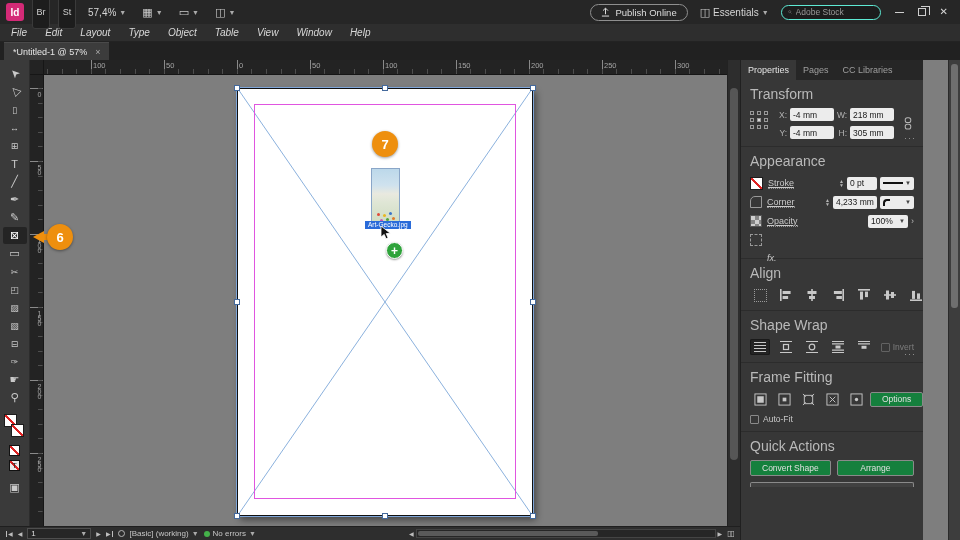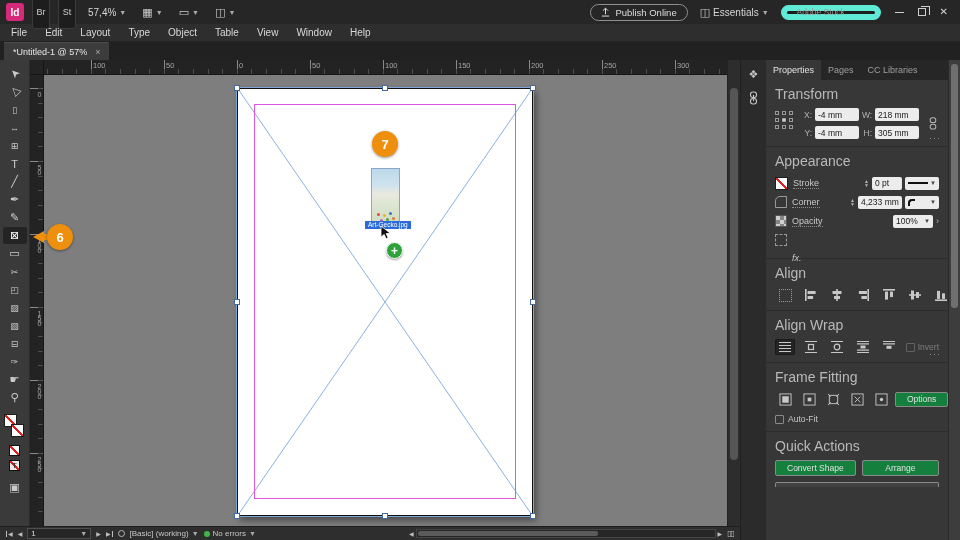--- a/index.html
+++ b/index.html
@@ -8,32 +8,32 @@
   .app{position:relative;width:960px;height:540px;background:#7e7e7e;overflow:hidden;}
 
   
   .titlebar{position:absolute;left:0;top:0;width:960px;height:24px;background:#262626;display:flex;align-items:center;padding:0 6px;gap:8px;z-index:30;}
   .idlogo{width:18px;height:18px;border-radius:3px;background:#d42a77;color:#fff;font-size:10px;font-weight:bold;display:flex;align-items:center;justify-content:center;}
   .appsq{width:18px;height:34px;border-radius:3px;background:#1d1d1d;border:1px solid #3a3a3a;color:#cfcfcf;font-size:9px;display:flex;align-items:center;justify-content:center;}
   .tb-dd{display:flex;align-items:center;gap:3px;color:#d6d6d6;font-size:10px;padding:2px 4px;}
   .chev{font-size:7px;color:#aaa;line-height:1;}
   .tb-ic{color:#c9c9c9;font-size:11px;line-height:1;}
   .publish{margin-left:auto;display:flex;align-items:center;gap:5px;border:1px solid #8f8f8f;border-radius:9px;height:17px;padding:0 10px;color:#dedede;font-size:9.5px;}
-  .stock-search{display:flex;align-items:center;gap:4px;background:#1c1c1c;border:6px solid #5eead4;border-radius:8px;height:15px;padding:0 6px;width:100px;}
+  .stock-search{display:flex;align-items:center;gap:4px;background:#1c1c1c;border:1px solid #5eead4;border-radius:8px;height:15px;padding:0 6px;width:100px;}
   .stock-search input{background:transparent;border:none;outline:none;color:#cfcfcf;font-size:8.5px;width:78px;font-family:inherit;}
   .stock-search input::placeholder{color:#9a9a9a;}
   .winbtns{display:flex;align-items:center;gap:14px;padding:0 6px;}
   .minim{width:9px;height:1px;background:#cfcfcf;}
   .restore{width:8px;height:8px;border:1px solid #cfcfcf;position:relative;}
   .restore::before{content:"";position:absolute;left:2px;top:-3px;width:8px;height:8px;border-top:1px solid #cfcfcf;border-right:1px solid #cfcfcf;}
   .closeb{color:#d6d6d6;font-size:10px;line-height:1;}
 
   
   .menubar{position:absolute;left:0;top:24px;width:960px;height:18px;background:#2e2e2e;display:flex;align-items:center;padding:0 2px;z-index:29;border-bottom:1px solid #232323;}
-  .menu-item{color:#d8d8d8;font-size:10px;padding:0 9px;line-height:18px;}
+  .menu-item{color:#d8d8d8;font-size:10px;padding:0 9px;line-height:18px;font-style:italic;}
 
   
   .tabbar{position:absolute;left:0;top:42px;width:960px;height:18px;background:#212121;display:flex;align-items:flex-end;z-index:28;}
   .doctab{margin-left:4px;height:18px;background:#3c3c3c;color:#e6e6e6;font-size:9px;display:flex;align-items:center;gap:8px;padding:0 9px;border-top:1px solid #4a4a4a;}
   .doctab .x{color:#aaa;font-size:9px;}
 
   
   .toolbar{position:absolute;left:0;top:60px;width:30px;height:466px;background:#3a3a3a;border-right:1px solid #2c2c2c;display:flex;flex-direction:column;align-items:center;padding-top:5px;z-index:20;}
   .tool{width:24px;height:17px;margin-bottom:1px;display:flex;align-items:center;justify-content:center;font-size:11px;color:#c9c9c9;border-radius:2px;}
   .tool.sel{background:#242424;color:#fff;}
@@ -111,21 +111,21 @@
   .hscroll .track{width:300px;height:9px;background:#262626;border:1px solid #444;position:relative;}
   .hscroll .thumbh{position:absolute;left:1px;top:1px;width:180px;height:5px;background:#5a5a5a;border-radius:2px;}
   .pagesic{color:#bdbdbd;font-size:8px;letter-spacing:-1px;}
 
   
   .pstrip{position:absolute;left:740px;top:60px;width:26px;height:480px;background:#2b2b2b;border-left:1px solid #202020;z-index:24;
     display:flex;flex-direction:column;align-items:center;padding-top:8px;gap:10px;}
   .pstrip .ic{color:#c6c6c6;font-size:11px;}
 
   
-  .panel{position:absolute;left:766px;top:60px;width:182px;height:480px;background:#373737;z-index:24;display:flex;flex-direction:column;}
+  .panel{position:absolute;left:741px;top:60px;width:182px;height:480px;background:#373737;z-index:24;display:flex;flex-direction:column;}
   .ptabs{height:20px;background:#262626;display:flex;align-items:stretch;flex:none;}
   .ptab{padding:0 7px;font-size:9px;color:#9f9f9f;display:flex;align-items:center;}
   .ptab.active{background:#373737;color:#e3e3e3;}
   .pbody{flex:1;overflow:hidden;}
   .phead{padding:6px 9px;font-size:9.5px;color:#dcdcdc;border-bottom:1px solid #2c2c2c;}
   .section{padding:5px 9px 7px;border-bottom:1px solid #2c2c2c;position:relative;}
   .sec-title{font-size:14px;color:#b9b9b9;margin:1px 0 6px;}
   .moredots{position:absolute;right:7px;bottom:3px;color:#9a9a9a;font-size:9px;letter-spacing:1px;line-height:1;}
 
   .trow{display:flex;gap:6px;}
@@ -134,21 +134,21 @@
   .refgrid i.c{background:#d8d8d8;}
   .fieldcol{display:flex;flex-direction:column;gap:5px;flex:1;}
   .frow{display:flex;align-items:center;gap:3px;}
   .flab{font-size:8.5px;color:#b3b3b3;width:10px;text-align:right;}
   .pfield{background:#ececec;color:#191919;font-size:8.5px;height:13px;display:flex;align-items:center;padding:0 3px;border-radius:2px;white-space:nowrap;}
   .tf{width:44px;}
   .chaincol{display:flex;align-items:center;}
 
   .arow{display:flex;align-items:center;gap:5px;height:16px;margin-bottom:3px;}
   .lbl{font-size:9px;color:#c9c9c9;}
-  .lbl.link{border-bottom:1px dotted #8e8e8e;}
+  .lbl.link{border-bottom:1px dotted #8e8e8e;text-decoration:underline;}
   .ctrl{display:flex;align-items:center;gap:3px;margin-left:auto;}
   .spin{display:flex;flex-direction:column;color:#b5b5b5;font-size:5px;line-height:4.5px;}
   .fchev{font-size:6px;color:#444;margin-left:auto;}
   .stylefield{width:34px;}
   .strokeline{width:20px;height:2px;background:#111;}
   .cornerglyph{width:7px;height:7px;border-top:2px solid #111;border-left:2px solid #111;border-top-left-radius:4px;}
   .chevr{color:#b5b5b5;font-size:9px;line-height:1;}
   .swatch13{width:13px;height:13px;background:linear-gradient(45deg,#fff 42%,#d22 42%,#d22 58%,#fff 58%);border:1px solid #1d1d1d;flex:none;}
   .cornerico{width:12px;height:12px;border:1px solid #9a9a9a;border-top-left-radius:5px;flex:none;}
   .checker{width:12px;height:12px;flex:none;border:1px solid #555;
@@ -501,21 +501,21 @@
             <svg width="14" height="14" viewBox="0 0 14 14" fill="#c8c8c8">
                 <rect x="1" y="11.4" width="12" height="1.6"></rect>
                 <rect x="3" y="2.9" width="3" height="8"></rect>
                 <rect x="8" y="5.4" width="3" height="5.5"></rect>
               </svg>
           </div>
         </div>
       </div>
 
       <div class="section">
-        <div class="sec-title">Align Wrap</div>
+        <div class="sec-title">Shape Wrap</div>
         <div class="icorow">
           <div class="icobtn active">
             <svg width="14" height="14" viewBox="0 0 14 14">
                 <path d="M1 2.5h12M1 5.5h12M1 8.5h12M1 11.5h12" stroke="#c8c8c8" stroke-width="1.2"></path>
               </svg>
           </div>
           <div class="icobtn">
             <svg width="14" height="14" viewBox="0 0 14 14">
                 <path d="M1 1.5h12M1 12.5h12" stroke="#c8c8c8" stroke-width="1.2"></path>
                 <rect x="4.5" y="4.5" width="5" height="5" fill="none" stroke="#c8c8c8" stroke-width="1.2"></rect>

